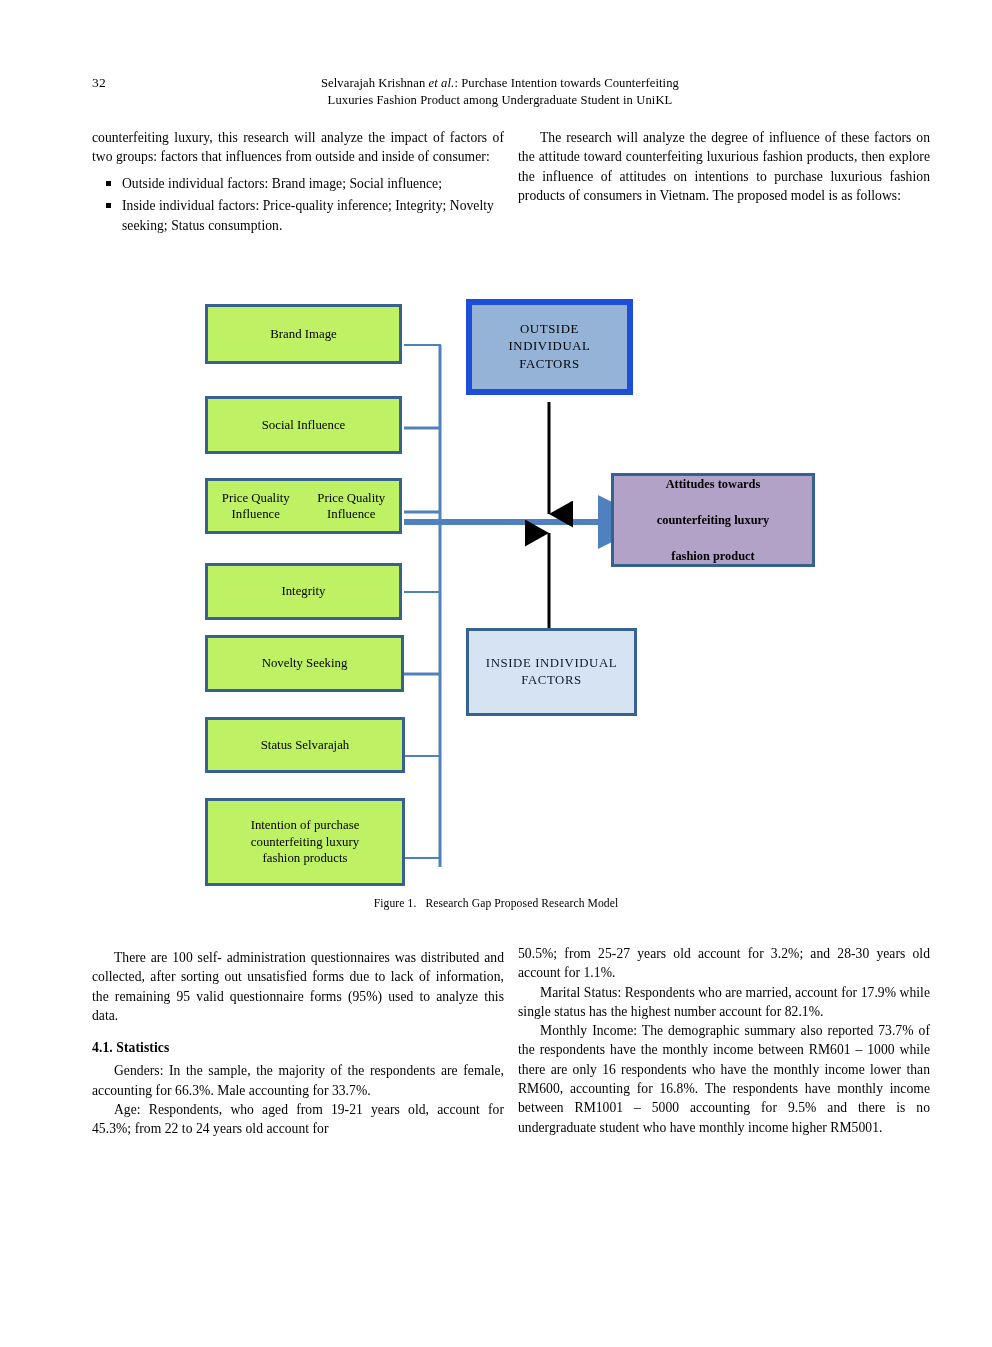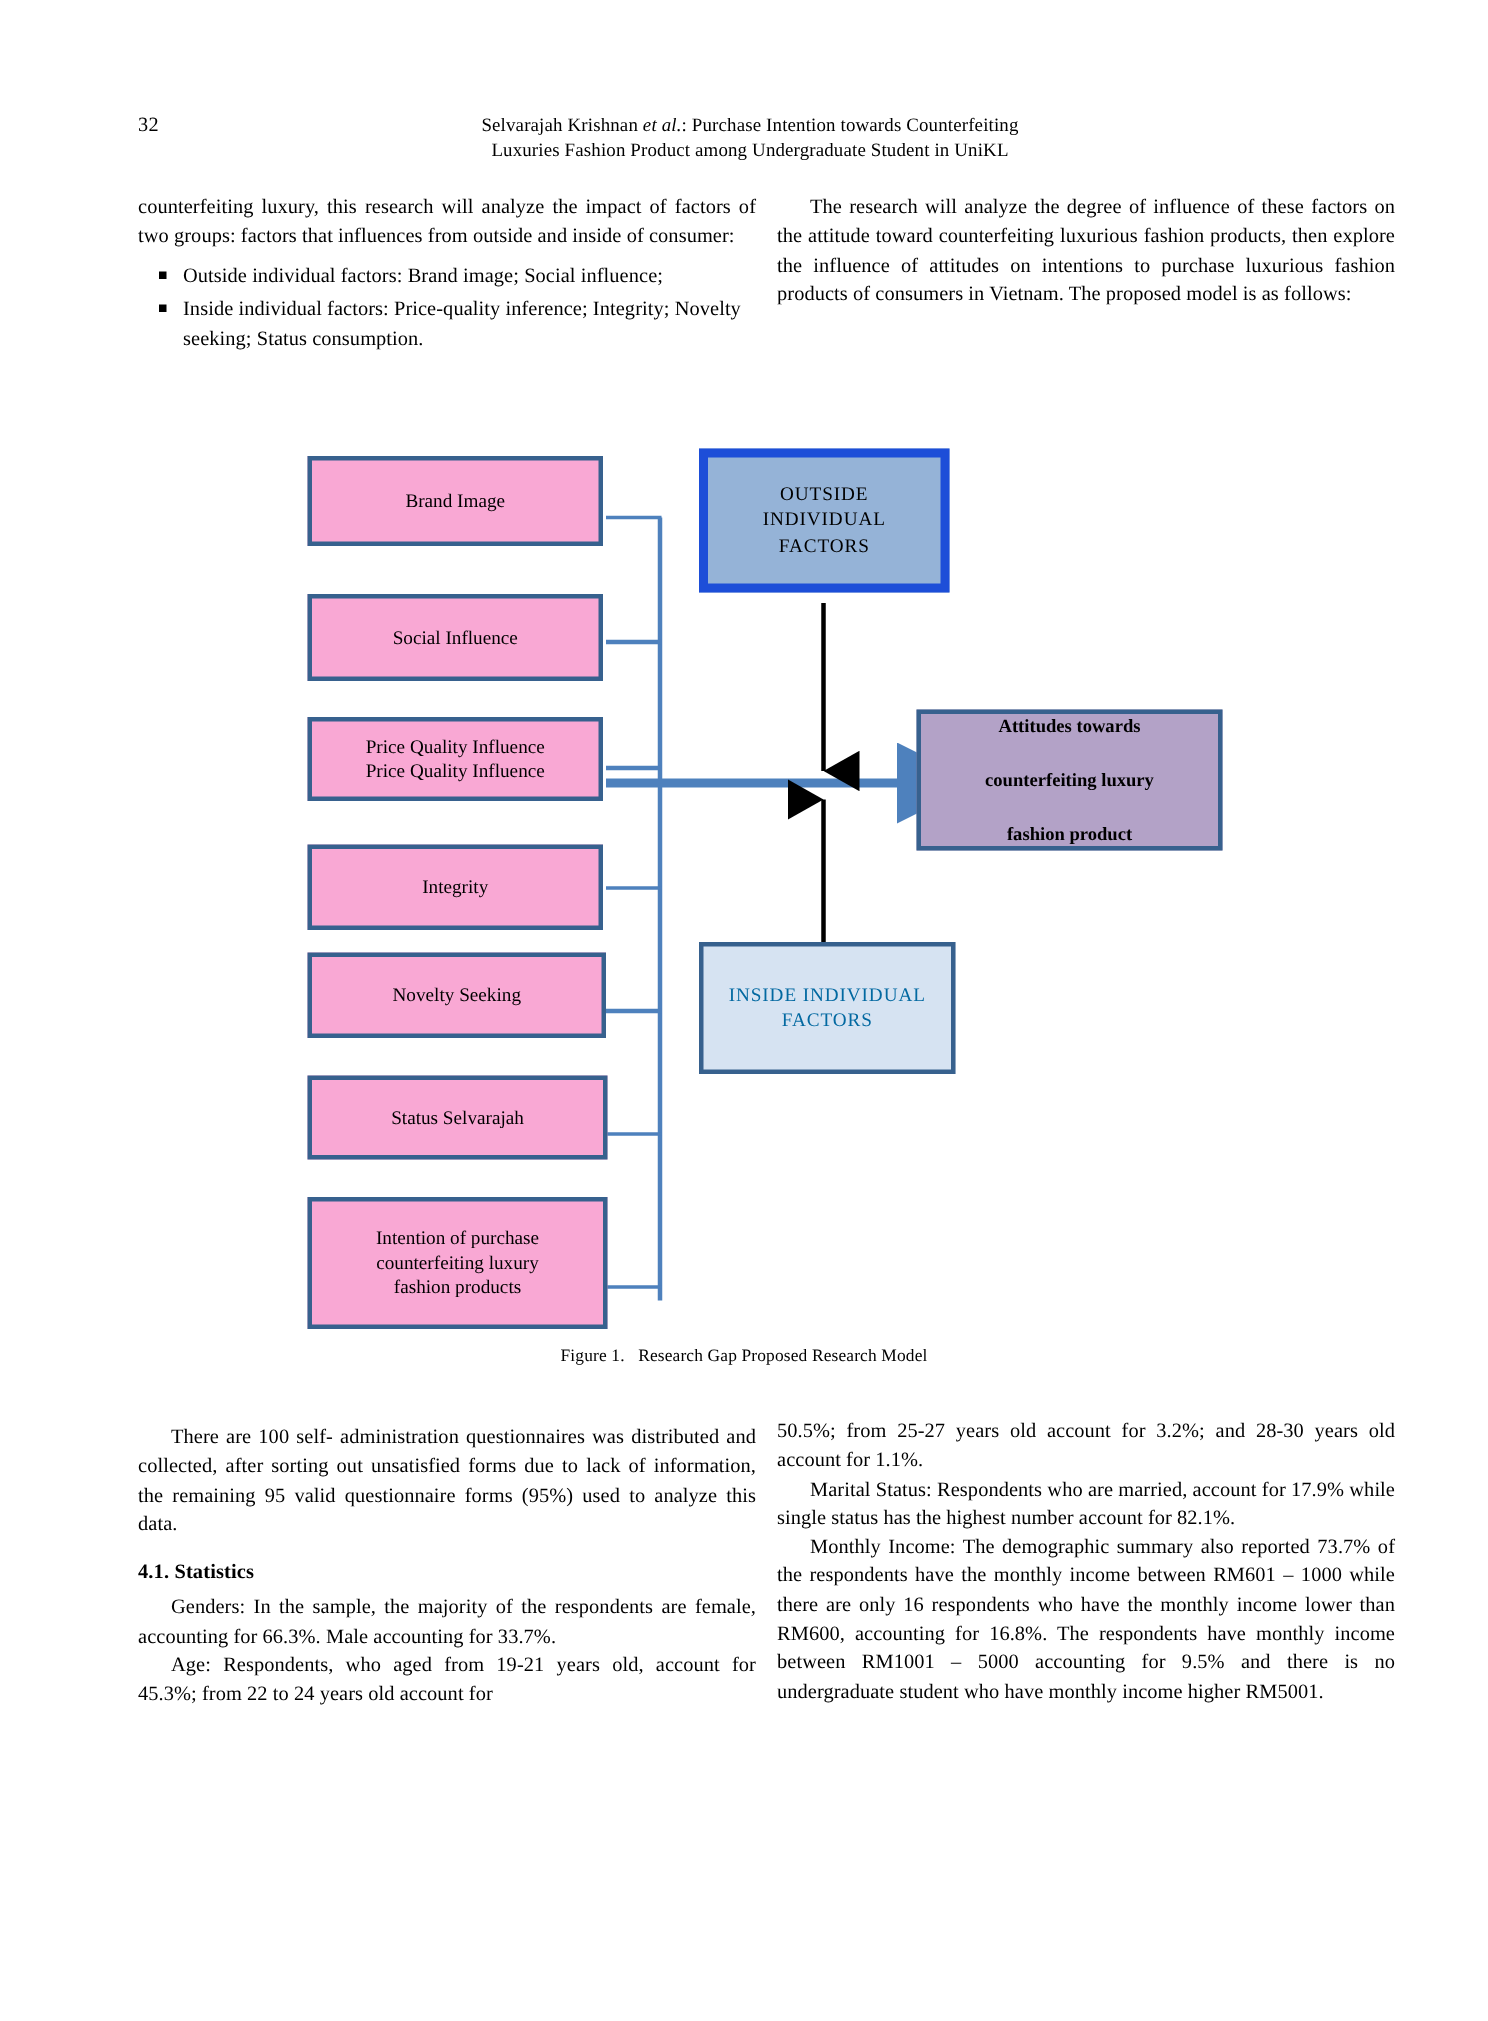--- a/index.html
+++ b/index.html
@@ -87,38 +87,38 @@
   }
   .fbox {
     position: absolute;
     display: flex;
     align-items: center;
     justify-content: center;
     text-align: center;
     font-family: "Liberation Serif", "DejaVu Serif", serif;
   }
   .factor-box {
-    background: #f9a8d4;
+    background: #bef264;
     border: 3px solid #37618E;
     color: #000;
     font-size: 12.8px;
     line-height: 16.5px;
   }
   .group-box-outside {
     background: #95B3D7;
     border: 6px solid #1d4ed8;
     color: #000;
     font-size: 12.8px;
     line-height: 17.5px;
     letter-spacing: 0.6px;
   }
   .group-box-inside {
     background: #D6E3F2;
     border: 3px solid #37618E;
-    color: #0369a1;
+    color: #0f172a;
     font-size: 12.8px;
     line-height: 17.5px;
     letter-spacing: 0.6px;
   }
   .attitude-box {
     background: #B3A2C7;
     border: 3px solid #37618E;
     color: #000;
     font-size: 12.4px;
     line-height: 16px;
@@ -214,21 +214,21 @@
   </svg>
 
   <div class="fbox factor-box" style="left:205px; top:14px; width:197px; height:60px;">
     <span>Brand Image</span>
   </div>
 
   <div class="fbox factor-box" style="left:205px; top:106px; width:197px; height:58px;">
     <span>Social Influence</span>
   </div>
 
-  <div class="fbox factor-box" style="left:205px; top:188px; width:197px; height:56px; flex-direction:column;">
+  <div class="fbox factor-box" style="left:205px; top:188px; width:197px; height:56px; flex-direction:row;">
     <span>Price Quality Influence</span>
     <span>Price Quality Influence</span>
   </div>
 
   <div class="fbox factor-box" style="left:205px; top:273px; width:197px; height:57px;">
     <span>Integrity</span>
   </div>
 
   <div class="fbox factor-box" style="left:205px; top:345px; width:199px; height:57px;">
     <span>Novelty Seeking</span>

